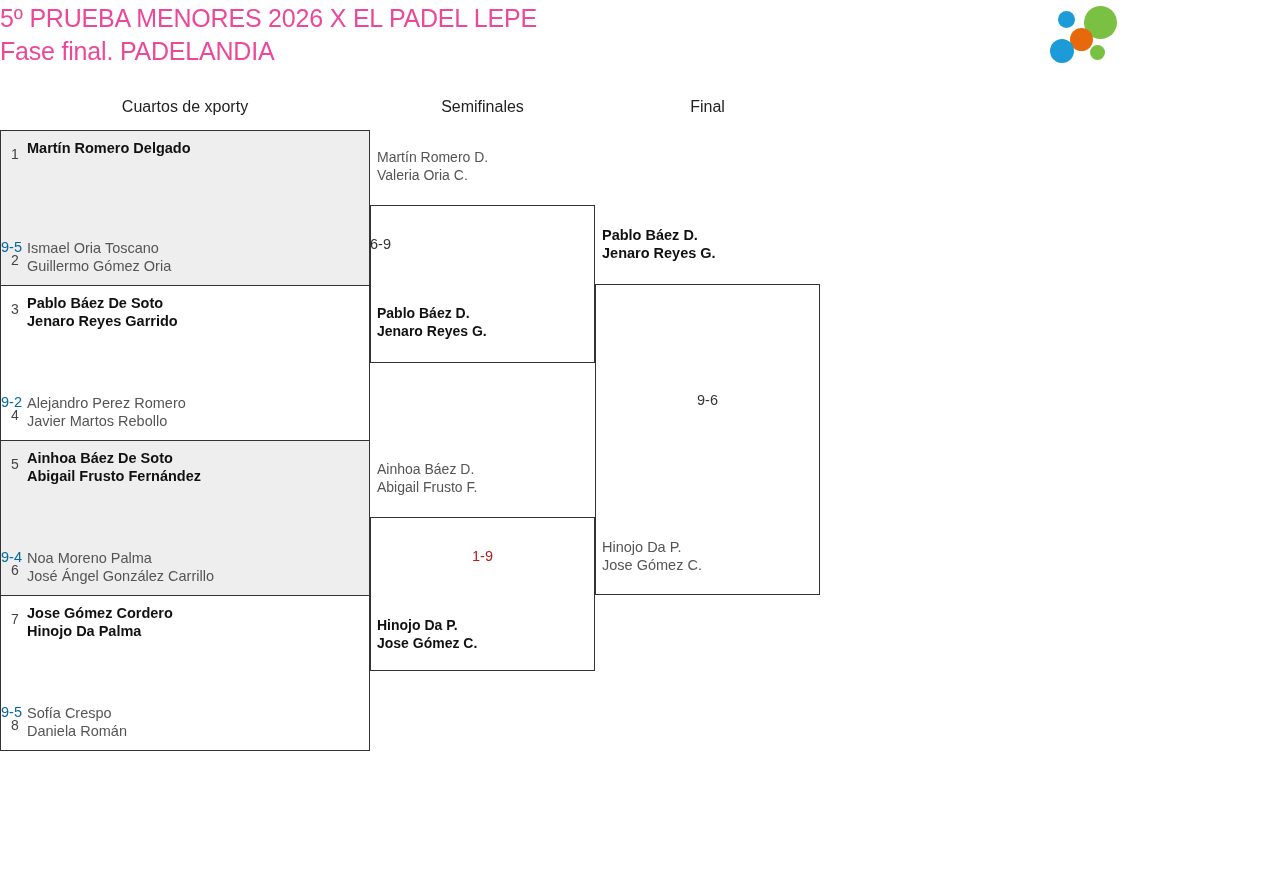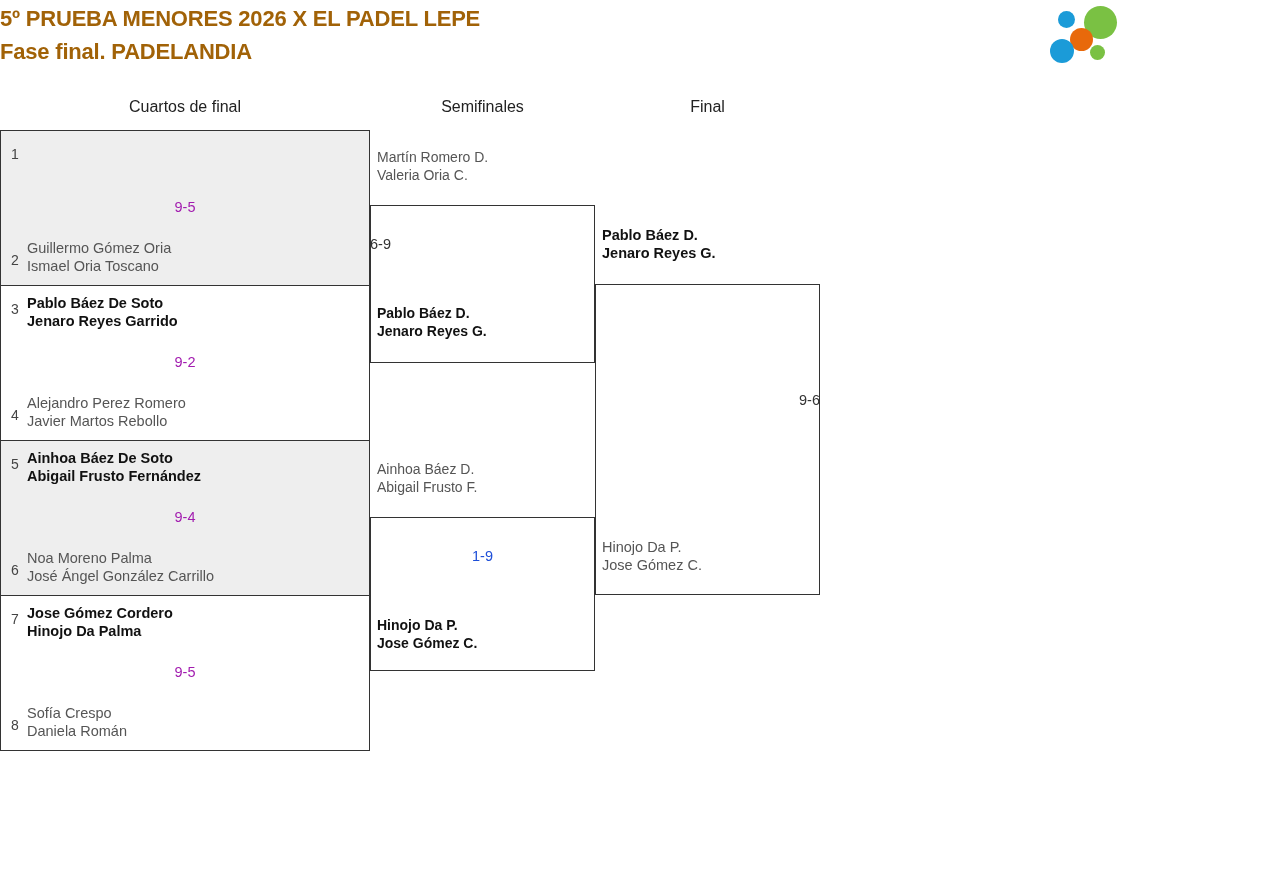--- a/index.html
+++ b/index.html
@@ -17,23 +17,23 @@
     background: #ffffff;
   }
 
   
   .title-block {
     position: absolute;
     left: 0px; top: 2px;
     width: 900px;
   }
   .title-line {
-    font-size: 22px;
-    font-weight: bold;
-    color: #a16207;
+    font-size: 25px;
+    font-weight: normal;
+    color: #ec4899;
     line-height: 33px;
     letter-spacing: -0.2px;
     white-space: nowrap;
   }
 
   
   .logo {
     position: absolute;
     left: 1050px; top: 4px;
     width: 228px; height: 62px;
@@ -102,23 +102,24 @@
   .loser  { color: #555555; font-weight: normal; }
 
   .team-top    { top: 8px; }
   .seed-top    { top: 15px; }
   .team-bottom { bottom: 10px; }
   .seed-bottom { bottom: 17px; }
 
   .score {
     position: absolute;
     left: 0; right: 0;
-    text-align: center;
-    font-size: 14.5px;
-    color: #a21caf;
+    text-align: left;
+    font-size: 14.5px;
+    color: #0369a1;
+    margin-top: 40px;
   }
   .r1-score { top: 68px; }
 
   
   .r2-box {
     position: absolute;
     left: 370px;
     width: 225px;
     border: 1.3px solid #333333;
     background: #ffffff;
@@ -133,21 +134,21 @@
     font-size: 14px;
     line-height: 18px;
   }
   .r2-label .ln { display: block; white-space: nowrap; }
   .r2-t1-top { top: 148px; }
   .r2-t1-bot { top: 304px; }
   .r2-t2-top { top: 460px; }
   .r2-t2-bot { top: 616px; }
 
   .r2-score-1 { position: absolute; left: 370px; width: 225px; top: 236px; text-align: left; font-size: 14.5px; color: #333333; }
-  .r2-score-2 { position: absolute; left: 370px; width: 225px; top: 548px; text-align: center; font-size: 14.5px; color: #1d4ed8; }
+  .r2-score-2 { position: absolute; left: 370px; width: 225px; top: 548px; text-align: center; font-size: 14.5px; color: #b91c1c; }
 
   
   .r3-box {
     position: absolute;
     left: 595px; top: 284px;
     width: 225px; height: 311px;
     border: 1.3px solid #333333;
     background: #ffffff;
   }
   .r3-label {
@@ -156,21 +157,21 @@
     width: 218px;
     font-size: 14.5px;
     line-height: 18px;
   }
   .r3-label .ln { display: block; white-space: nowrap; }
   .r3-top { top: 226px; }
   .r3-bot { top: 538px; }
   .r3-score {
     position: absolute;
     left: 595px; width: 225px; top: 392px;
-    text-align: right;
+    text-align: center;
     font-size: 14.5px;
     color: #333333;
   }
 </style>
 </head>
 <body>
 
 <div id="page">
 
   <div class="title-block">
@@ -181,35 +182,36 @@
   <div class="logo">
     <div class="logo-dots">
       <span class="dot dot-blue-sm"></span>
       <span class="dot dot-green-lg"></span>
       <span class="dot dot-orange"></span>
       <span class="dot dot-blue-lg"></span>
       <span class="dot dot-green-sm"></span>
     </div>
   </div>
 
-  <div class="round-header" style="left:35px; top:98px; width:300px;">Cuartos de final</div>
+  <div class="round-header" style="left:35px; top:98px; width:300px;">Cuartos de xporty</div>
   <div class="round-header" style="left:370px; top:98px; width:225px;">Semifinales</div>
   <div class="round-header" style="left:595px; top:98px; width:225px;">Final</div>
 
   <div class="r1-col">
 
     <div class="r1-match shade">
       <span class="seed seed-top">1</span>
       <span class="team team-top winner">
+        <span class="ln">Martín Romero Delgado</span>
       </span>
       <span class="score r1-score">9-5</span>
       <span class="seed seed-bottom">2</span>
       <span class="team team-bottom loser">
+        <span class="ln">Ismael Oria Toscano</span>
         <span class="ln">Guillermo Gómez Oria</span>
-        <span class="ln">Ismael Oria Toscano</span>
       </span>
     </div>
 
     <div class="r1-match plain">
       <span class="seed seed-top">3</span>
       <span class="team team-top winner">
         <span class="ln">Pablo Báez De Soto</span>
         <span class="ln">Jenaro Reyes Garrido</span>
       </span>
       <span class="score r1-score">9-2</span>

